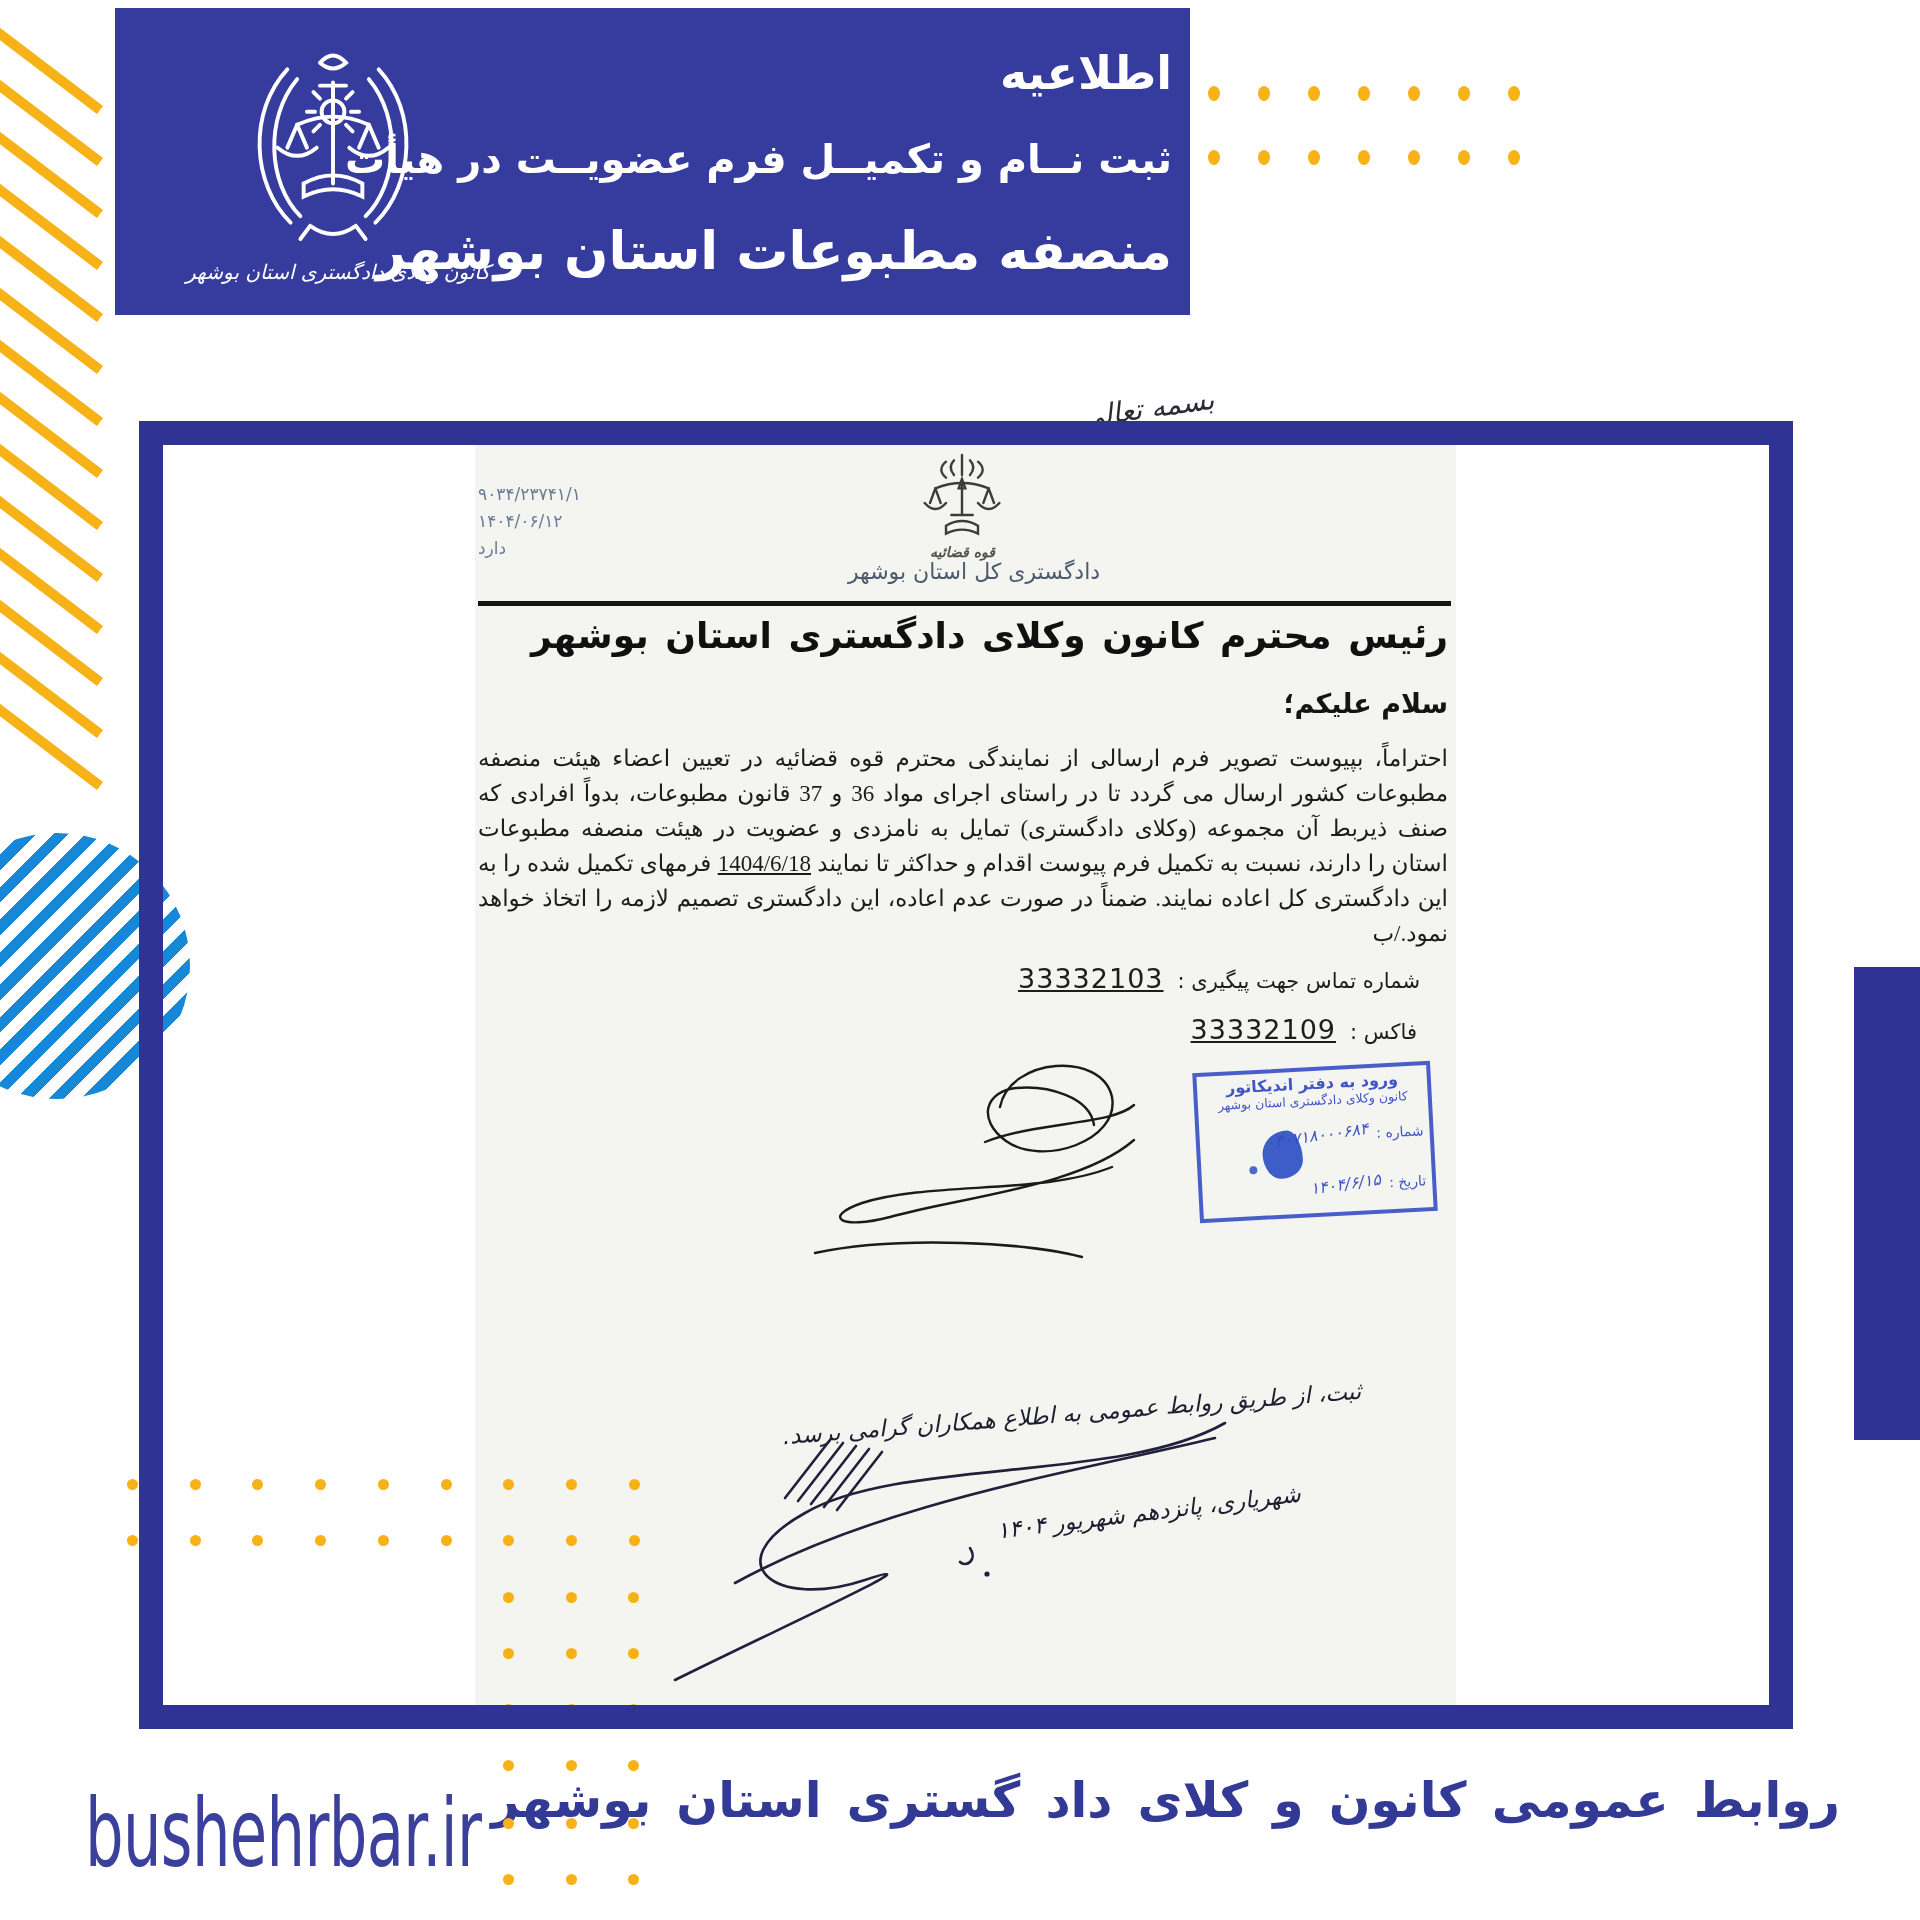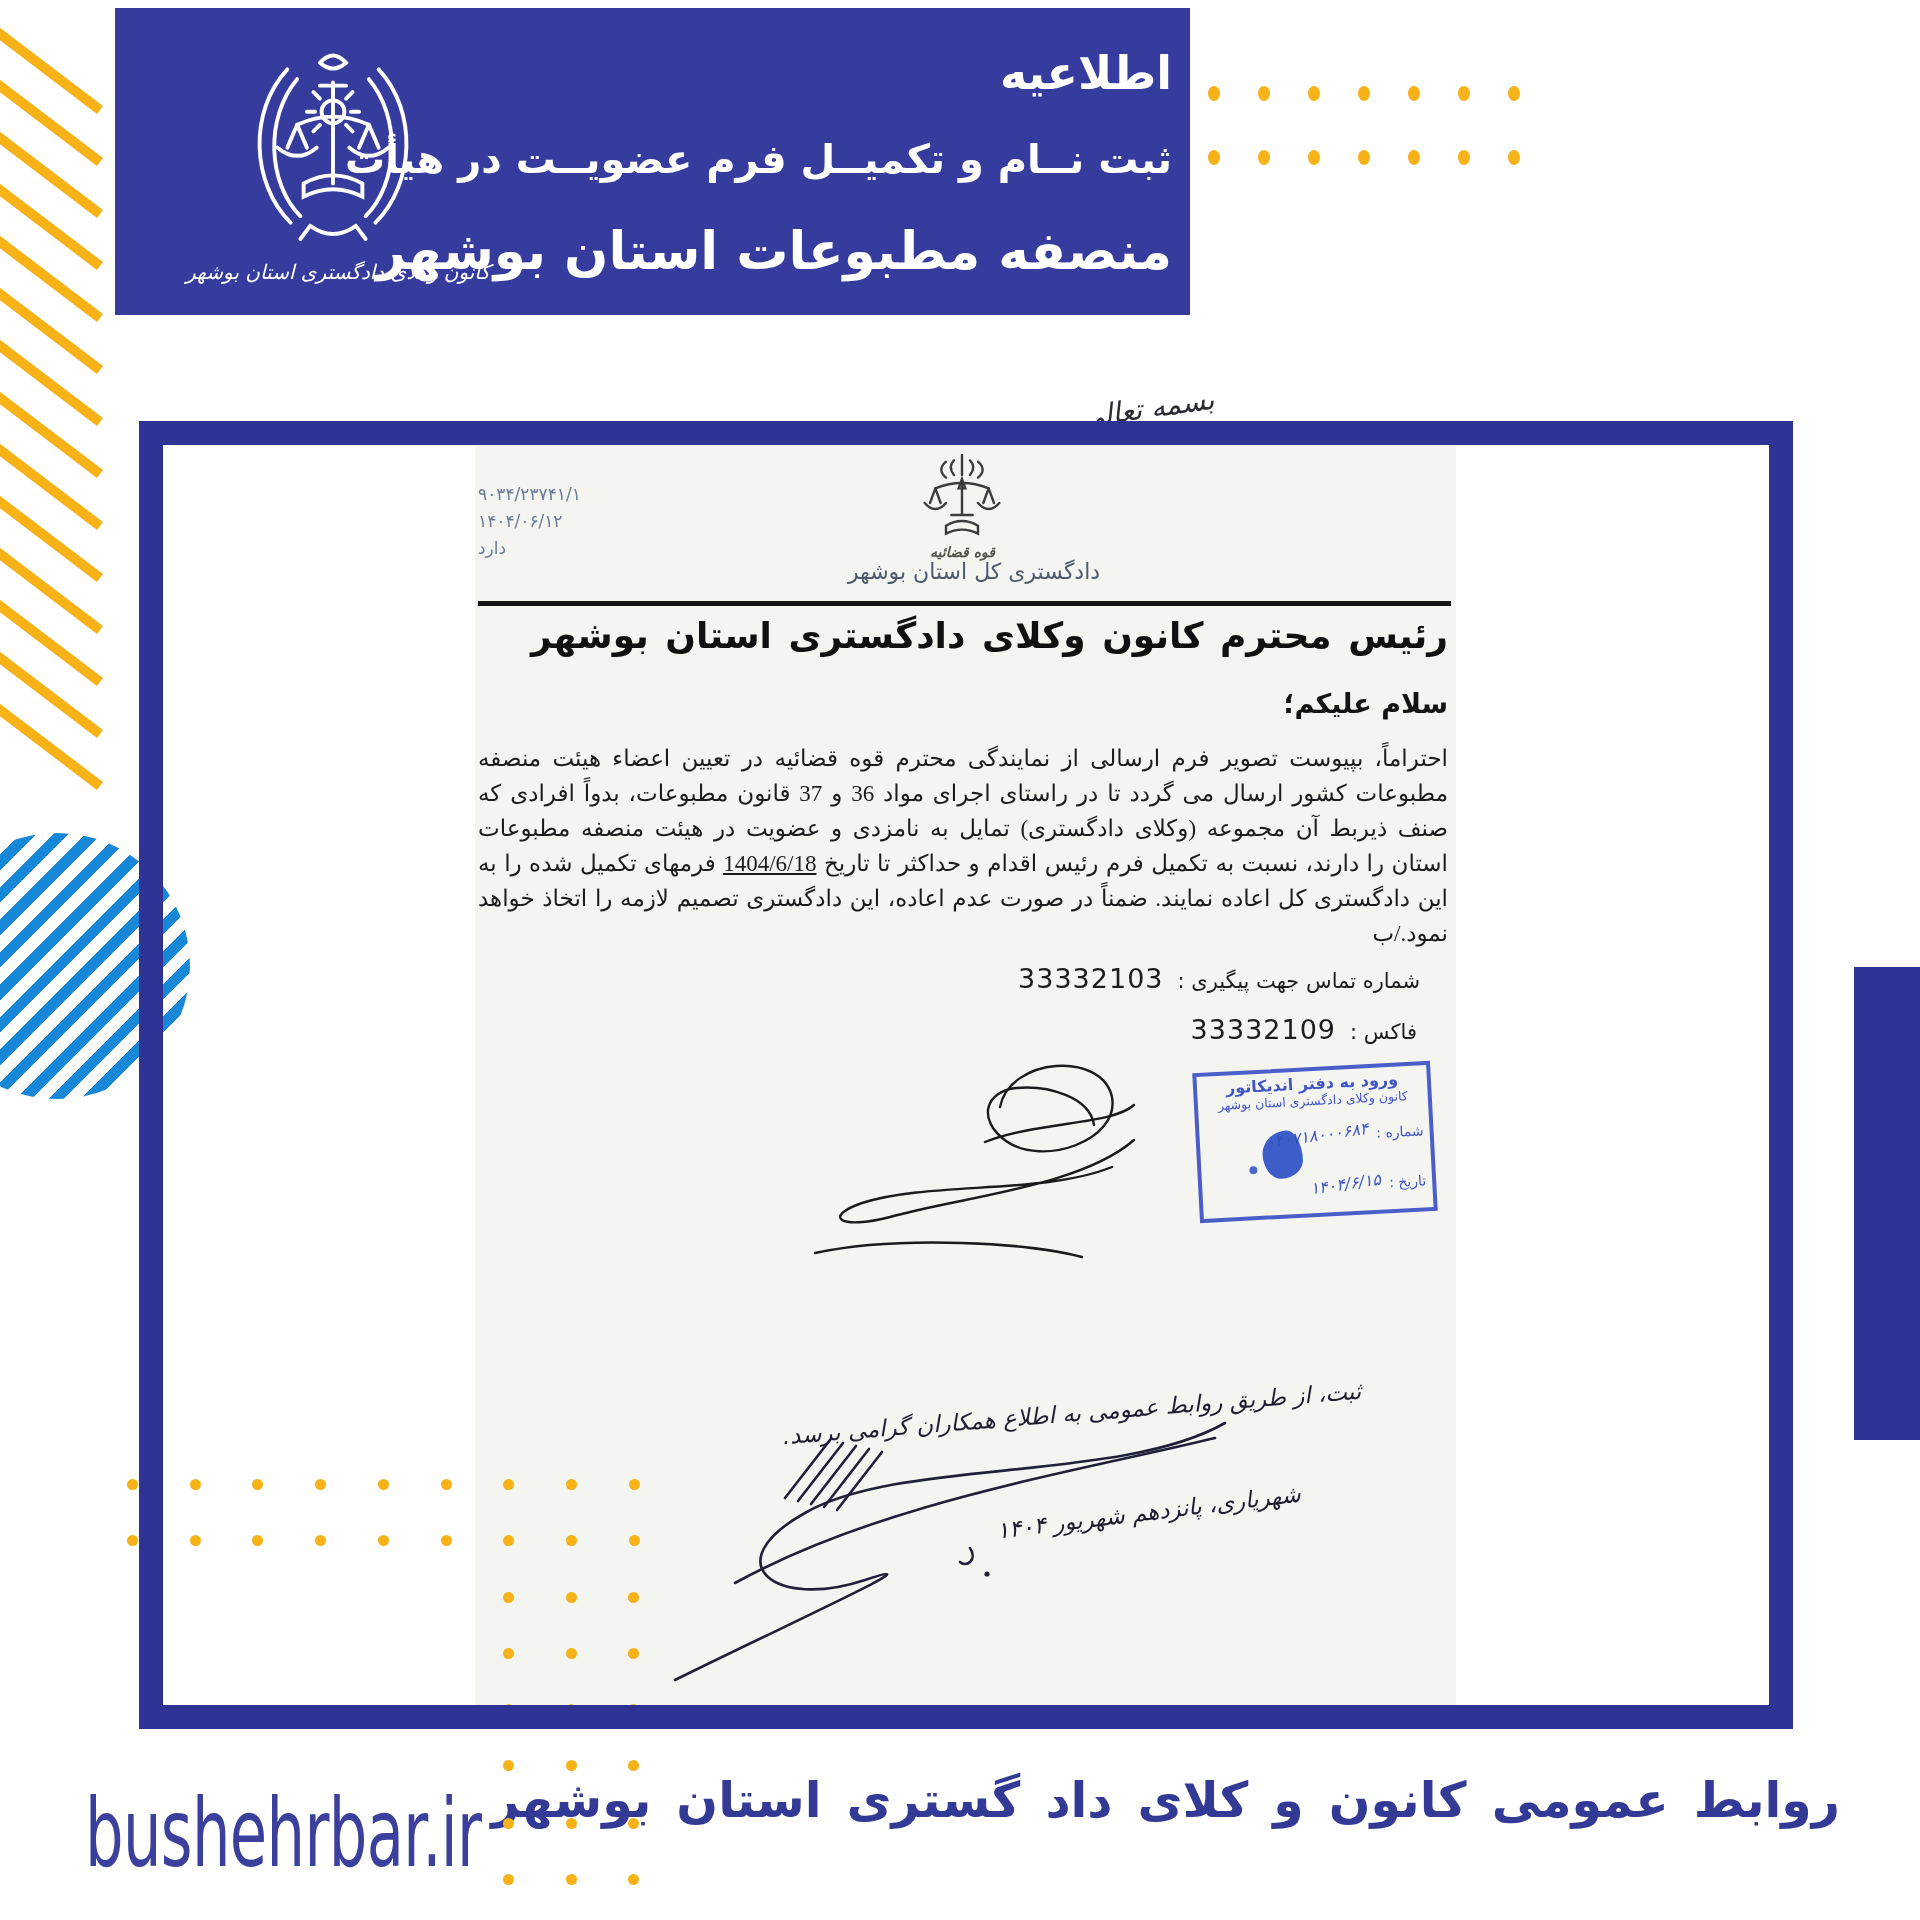--- a/index.html
+++ b/index.html
@@ -40,21 +40,21 @@
   .rule{left:478px;top:601px;width:973px;height:5px;background:#141414;}
   .l-title{right:472px;top:615px;font-size:36px;font-weight:bold;color:#101010;
      direction:rtl;white-space:nowrap;word-spacing:4px;}
   .l-salam{right:472px;top:688px;font-size:27px;font-weight:bold;color:#141414;direction:rtl;}
   .l-body{left:478px;top:742px;width:970px;direction:rtl;color:#1c1c1c;}
   .body-line{height:35px;font-size:23px;line-height:34px;text-align:justify;text-align-last:justify;font-family:Liberation Serif, serif;}
   .body-line.last{text-align-last:right;}
   .body-line .u{text-decoration:underline;}
   .contact{direction:rtl;display:flex;align-items:baseline;gap:14px;color:#1d1d1d;}
   .contact .lbl{font-size:21px;}
-  .contact .num{font-size:27px;letter-spacing:1px;}
+  .contact .num{font-size:27px;text-decoration:underline;letter-spacing:1px;}
   .phone{right:500px;top:963px;}
   .fax{right:503px;top:1014px;}
 
   .sig-svg{left:780px;top:1045px;z-index:4;}
   .sig-name{left:878px;top:1126px;font-size:22px;font-style:italic;color:#222;
      transform:rotate(-15deg);direction:rtl;white-space:nowrap;}
   .sig-title{left:795px;top:1182px;font-size:23px;font-style:italic;color:#1f1f28;
      transform:rotate(-13deg);direction:rtl;white-space:nowrap;}
 
   
@@ -230,21 +230,21 @@
 
   <div class="abs lc rule"></div>
 
   <div class="abs lc l-title">رئیس محترم کانون وکلای دادگستری استان بوشهر</div>
   <div class="abs lc l-salam">سلام علیکم؛</div>
 
   <div class="abs lc l-body">
       <div class="body-line"><span>احتراماً، بپیوست تصویر فرم ارسالی از نمایندگی محترم قوه قضائیه در تعیین اعضاء هیئت منصفه</span></div>
       <div class="body-line"><span>مطبوعات کشور ارسال می گردد تا در راستای اجرای مواد 36 و 37 قانون مطبوعات، بدواً افرادی که</span></div>
       <div class="body-line"><span>صنف ذیربط آن مجموعه (وکلای دادگستری) تمایل به نامزدی و عضویت در هیئت منصفه مطبوعات</span></div>
-      <div class="body-line"><span>استان را دارند، نسبت به تکمیل فرم رئیس اقدام و حداکثر تا تاریخ </span><span class="u">1404/6/18</span><span> فرمهای تکمیل شده را به</span></div>
+      <div class="body-line"><span>استان را دارند، نسبت به تکمیل فرم پیوست اقدام و حداکثر تا نمایند </span><span class="u">1404/6/18</span><span> فرمهای تکمیل شده را به</span></div>
       <div class="body-line"><span>این دادگستری کل اعاده نمایند. ضمناً در صورت عدم اعاده، این دادگستری تصمیم لازمه را اتخاذ خواهد</span></div>
       <div class="body-line last"><span>نمود./ب</span></div>
     </div>
 
   <div class="abs lc contact phone">
     <span class="lbl">شماره تماس جهت پیگیری :</span>
     <span class="num">33332103</span>
   </div>
   <div class="abs lc contact fax">
     <span class="lbl">فاکس :</span>

